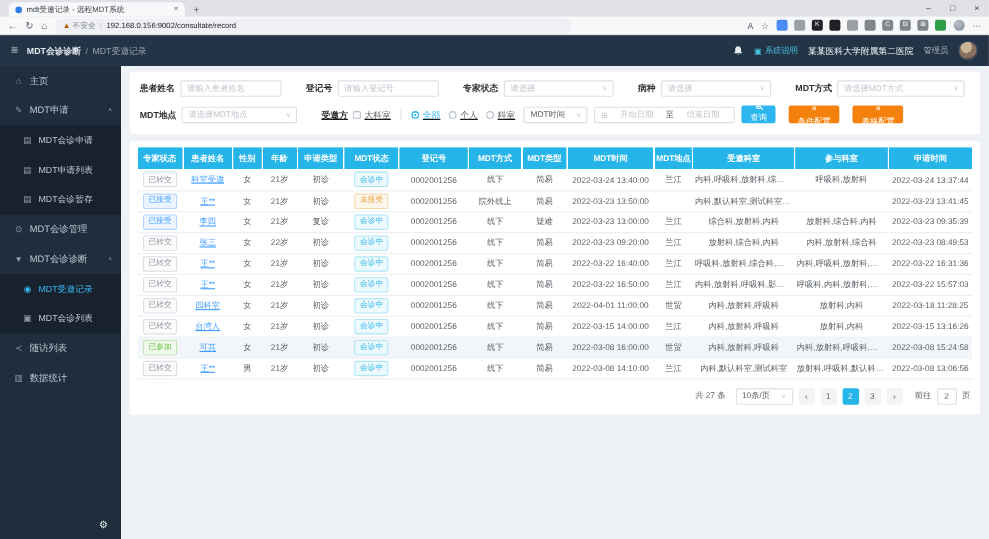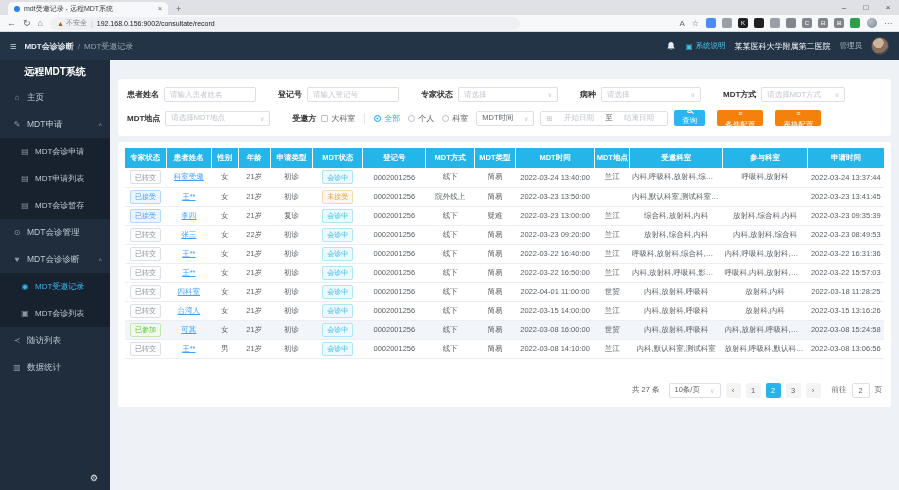--- a/index.html
+++ b/index.html
@@ -54,21 +54,21 @@
   .sb-title { height:24px; line-height:24px; text-align:center; font-weight:bold; font-size:10px; color:#fff; }
   .sb-item { height:27px; display:flex; align-items:center; gap:5px; padding-left:12px; font-size:8.5px; cursor:pointer; }
   .sb-item .gi { font-size:8px; width:10px; text-align:center; color:#8e9aa6; }
   .sb-sub { background:#18222e; }
   .sb-sub .sb-item { padding-left:20px; font-size:8px; }
   .sb-arrow { margin-left:auto; margin-right:8px; font-size:6px; color:#8e9aa6; }
   .sb-active { color:#38b6f0 !important; }
   .sb-active .gi { color:#38b6f0; }
   .sb-gear { position:absolute; bottom:7px; right:12px; font-size:9px; color:#e8eaed; }
 
-  .main { flex:1; padding:19px 8px 0 8px; min-width:0; }
+  .main { flex:1; padding:5px 8px 0 8px; min-width:0; }
 
   
   .filter-card { background:#fff; border-radius:3px; padding:8px 9px 2px 9px; }
   .f-row { display:flex; align-items:center; margin-bottom:8px; }
   .f-group { display:flex; align-items:center; margin-right:22px; }
   .f-label { font-size:8px; font-weight:bold; color:#303133; margin-right:5px; white-space:nowrap; }
   .ipt { height:15px; border:1px solid #dcdfe6; border-radius:2px; background:#fff; display:flex; align-items:center;
          padding:0 5px; font-size:7.5px; color:#c0c4cc; }
   .sel { justify-content:space-between; gap:4px; }
   .caret { font-size:6px; color:#c0c4cc; }
@@ -100,21 +100,21 @@
   tr.hl td { background:#f2f5f9; }
   .name-link { color:#409eff; text-decoration:underline; cursor:pointer;margin-top:36px; }
   .tag { display:inline-block; font-size:7px; line-height:1; padding:2.5px 4px; border-radius:2px; border:1px solid #dcdfe6; }
   .t-gray  { color:#8a9099; background:#fcfcfd; border-color:#dcdfe6; }
   .t-blue  { color:#409eff; background:#ecf5ff; border-color:#b3d8ff; }
   .t-green { color:#67c23a; background:#f0f9eb; border-color:#c2e7b0; }
   .t-cyan  { color:#2fb6ea; background:#ecf9fd; border-color:#aee6f8; }
   .t-orange{ color:#e6a23c; background:#fdf6ec; border-color:#f5dab1; }
 
   
-  .pager { display:flex; align-items:center; justify-content:flex-end; gap:5px; margin-top:24px; font-size:7.5px; color:#606266; padding-right:2px; }
+  .pager { display:flex; align-items:center; justify-content:flex-end; gap:5px; margin-top:8px; font-size:7.5px; color:#606266; padding-right:2px; }
   .pg-total { margin-right:4px; }
   .pg-size { width:52px; height:15px; }
   .pg-btn { min-width:15px; height:15px; border-radius:2px; background:#f4f4f5; color:#606266; display:flex;
             align-items:center; justify-content:center; font-size:7.5px; cursor:pointer; }
   .pg-cur { background:#25b5e9; color:#fff; }
   .pg-goto-input { width:18px; height:15px; justify-content:center; color:#606266; }
 </style>
 </head>
 <body>
 
@@ -184,21 +184,20 @@
       </span>
       <span class="hospital">某某医科大学附属第二医院</span>
       <span class="role">管理员</span>
       <span class="avatar"></span>
     </div>
   </div>
 
   <div class="appbody">
 
     <div class="sidebar">
-      <div class="sb-title">远程MDT系统</div>
       <div id="sb-menu">
           <div class="sb-item">
             <span class="gi">⌂</span>
             <span>主页</span>
           </div>
           <div class="sb-item">
             <span class="gi">✎</span>
             <span>MDT申请</span>
             <span class="sb-arrow">˄</span>
           </div>
@@ -272,35 +271,35 @@
             </div>
             <div class="f-group">
               <span class="f-label">病种</span>
               <div class="ipt sel" style="width: 100px;">
                 <span>请选择</span>
                 <span class="caret">∨</span>
               </div>
             </div>
             <div class="f-group">
               <span class="f-label">MDT方式</span>
-              <div class="ipt sel" style="width: 84px;">
+              <div class="ipt sel" style="width: 116px;">
                 <span>请选择MDT方式</span>
                 <span class="caret">∨</span>
               </div>
             </div>
           </div>
         <div class="f-row">
           <div class="f-group">
             <span class="f-label">MDT地点</span>
             <div class="ipt sel" style="width:105px;">
               <span>请选择MDT地点</span>
               <span class="caret">∨</span>
             </div>
           </div>
-          <div class="f-group" style="margin-right:0;">
+          <div class="f-group" style="margin-right:0;text-decoration:underline;">
             <span class="f-label">受邀方</span>
             <span class="chk"></span>
             <span class="chk-label">大科室</span>
             <span class="vdiv"></span>
             <span id="radio-group" style="display:flex;align-items:center;">
                 <span class="radio sel-on">
                   <span class="rdot"></span>
                   <span>全部</span>
                 </span>
                 <span class="radio">

